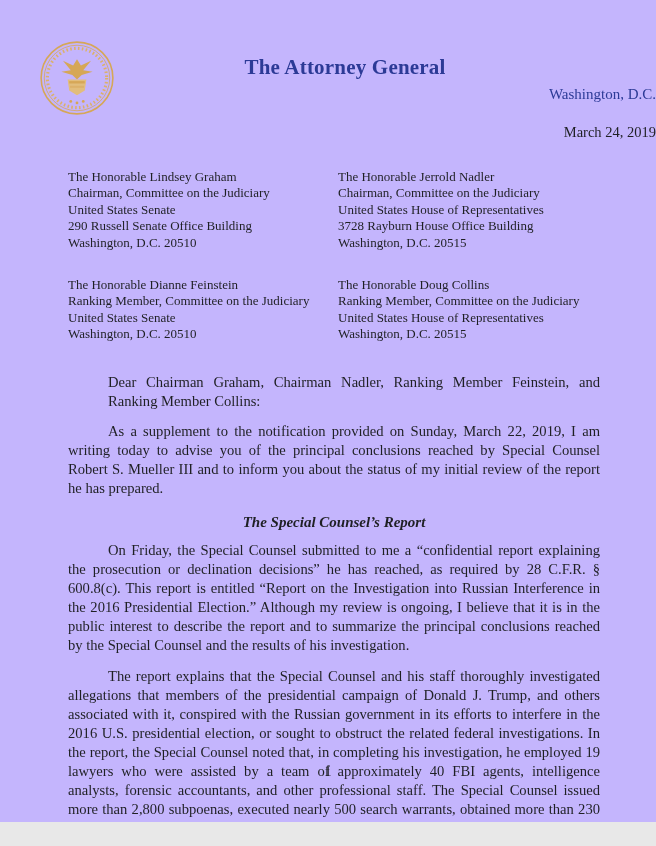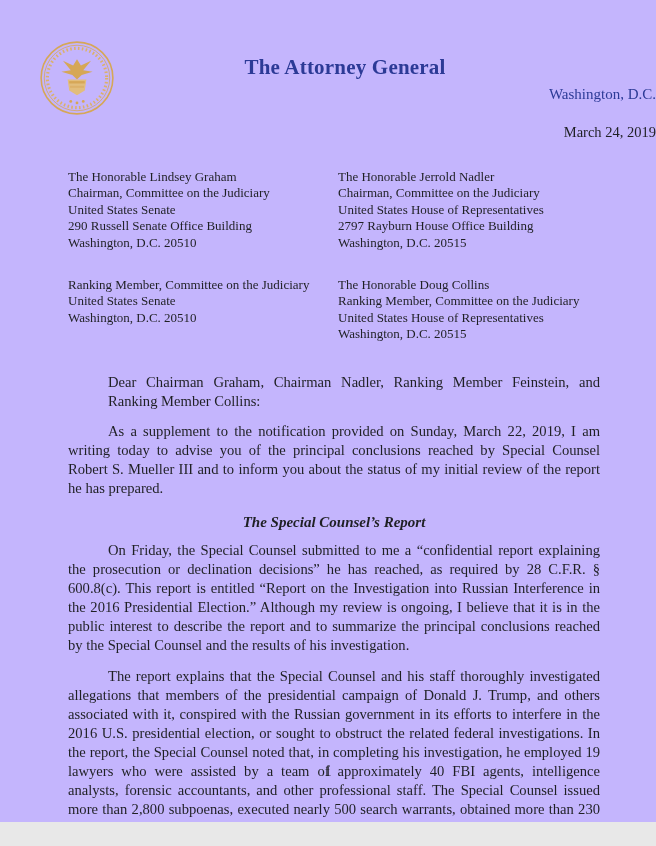--- a/index.html
+++ b/index.html
@@ -125,24 +125,25 @@
       <div class="addr-line">The Honorable Lindsey Graham</div>
       <div class="addr-line">Chairman, Committee on the Judiciary</div>
       <div class="addr-line">United States Senate</div>
       <div class="addr-line">290 Russell Senate Office Building</div>
       <div class="addr-line">Washington, D.C. 20510</div>
     </div>
     <div>
       <div class="addr-line">The Honorable Jerrold Nadler</div>
       <div class="addr-line">Chairman, Committee on the Judiciary</div>
       <div class="addr-line">United States House of Representatives</div>
-      <div class="addr-line">2797 Rayburn House Office Building</div>
+      <div class="addr-line">3728 Rayburn House Office Building</div>
       <div class="addr-line">Washington, D.C. 20515</div>
     </div>
     <div>
+      <div class="addr-line">The Honorable Dianne Feinstein</div>
       <div class="addr-line">Ranking Member, Committee on the Judiciary</div>
       <div class="addr-line">United States Senate</div>
       <div class="addr-line">Washington, D.C. 20510</div>
     </div>
     <div>
       <div class="addr-line">The Honorable Doug Collins</div>
       <div class="addr-line">Ranking Member, Committee on the Judiciary</div>
       <div class="addr-line">United States House of Representatives</div>
       <div class="addr-line">Washington, D.C. 20515</div>
     </div>

